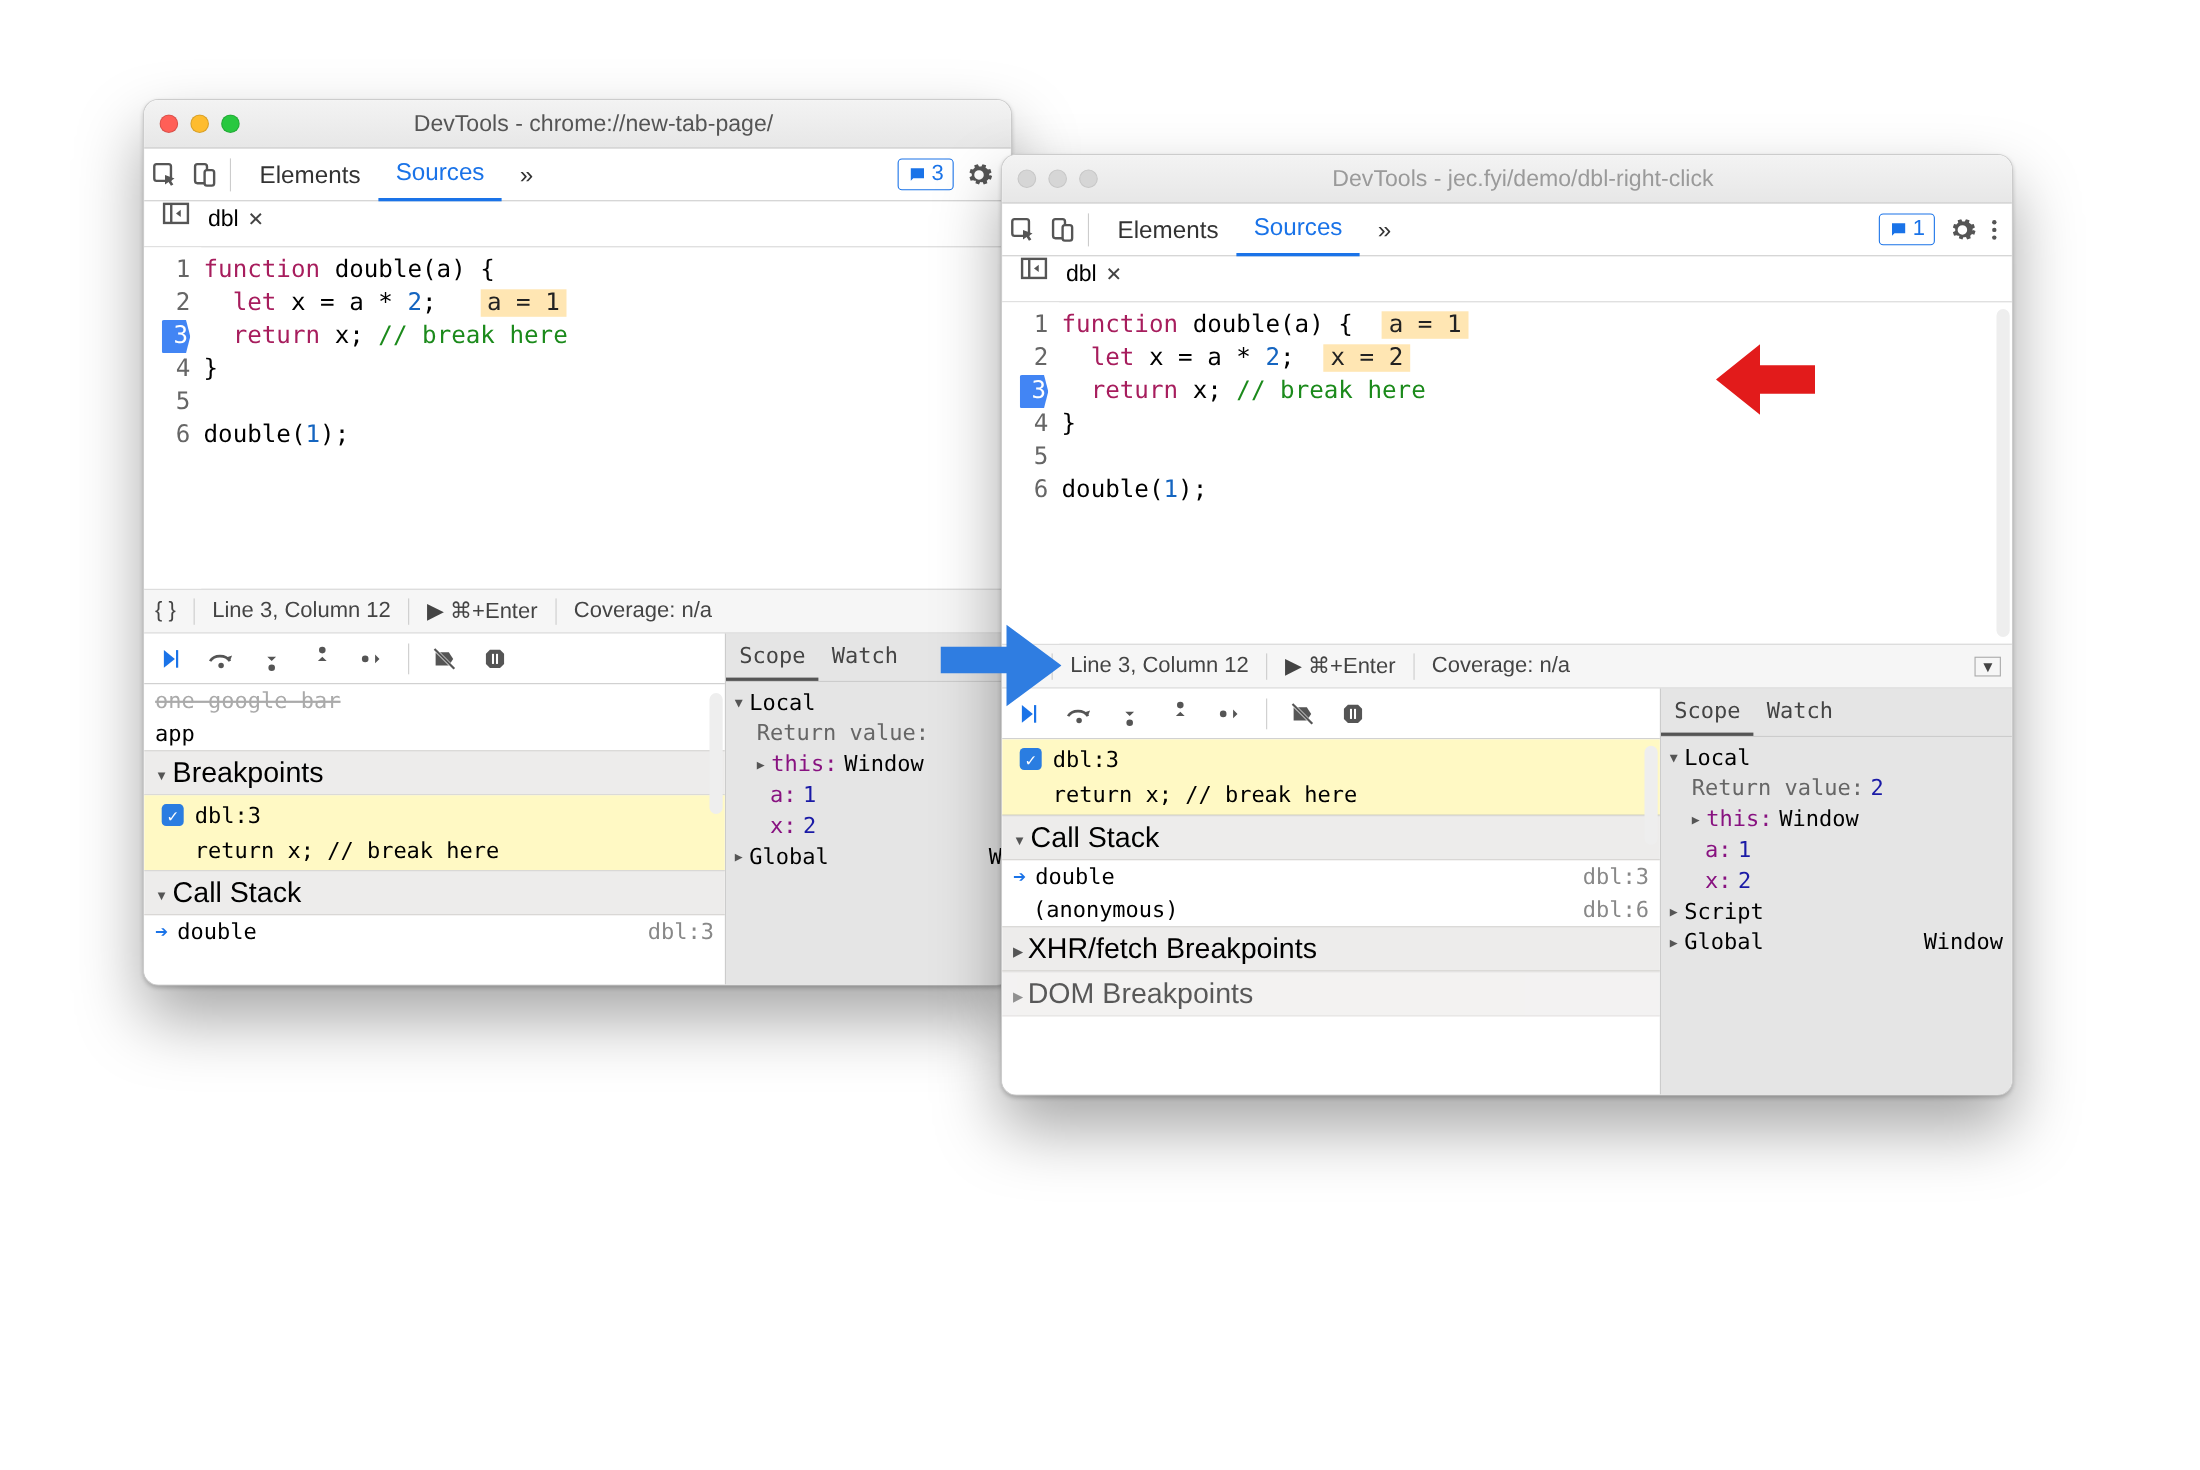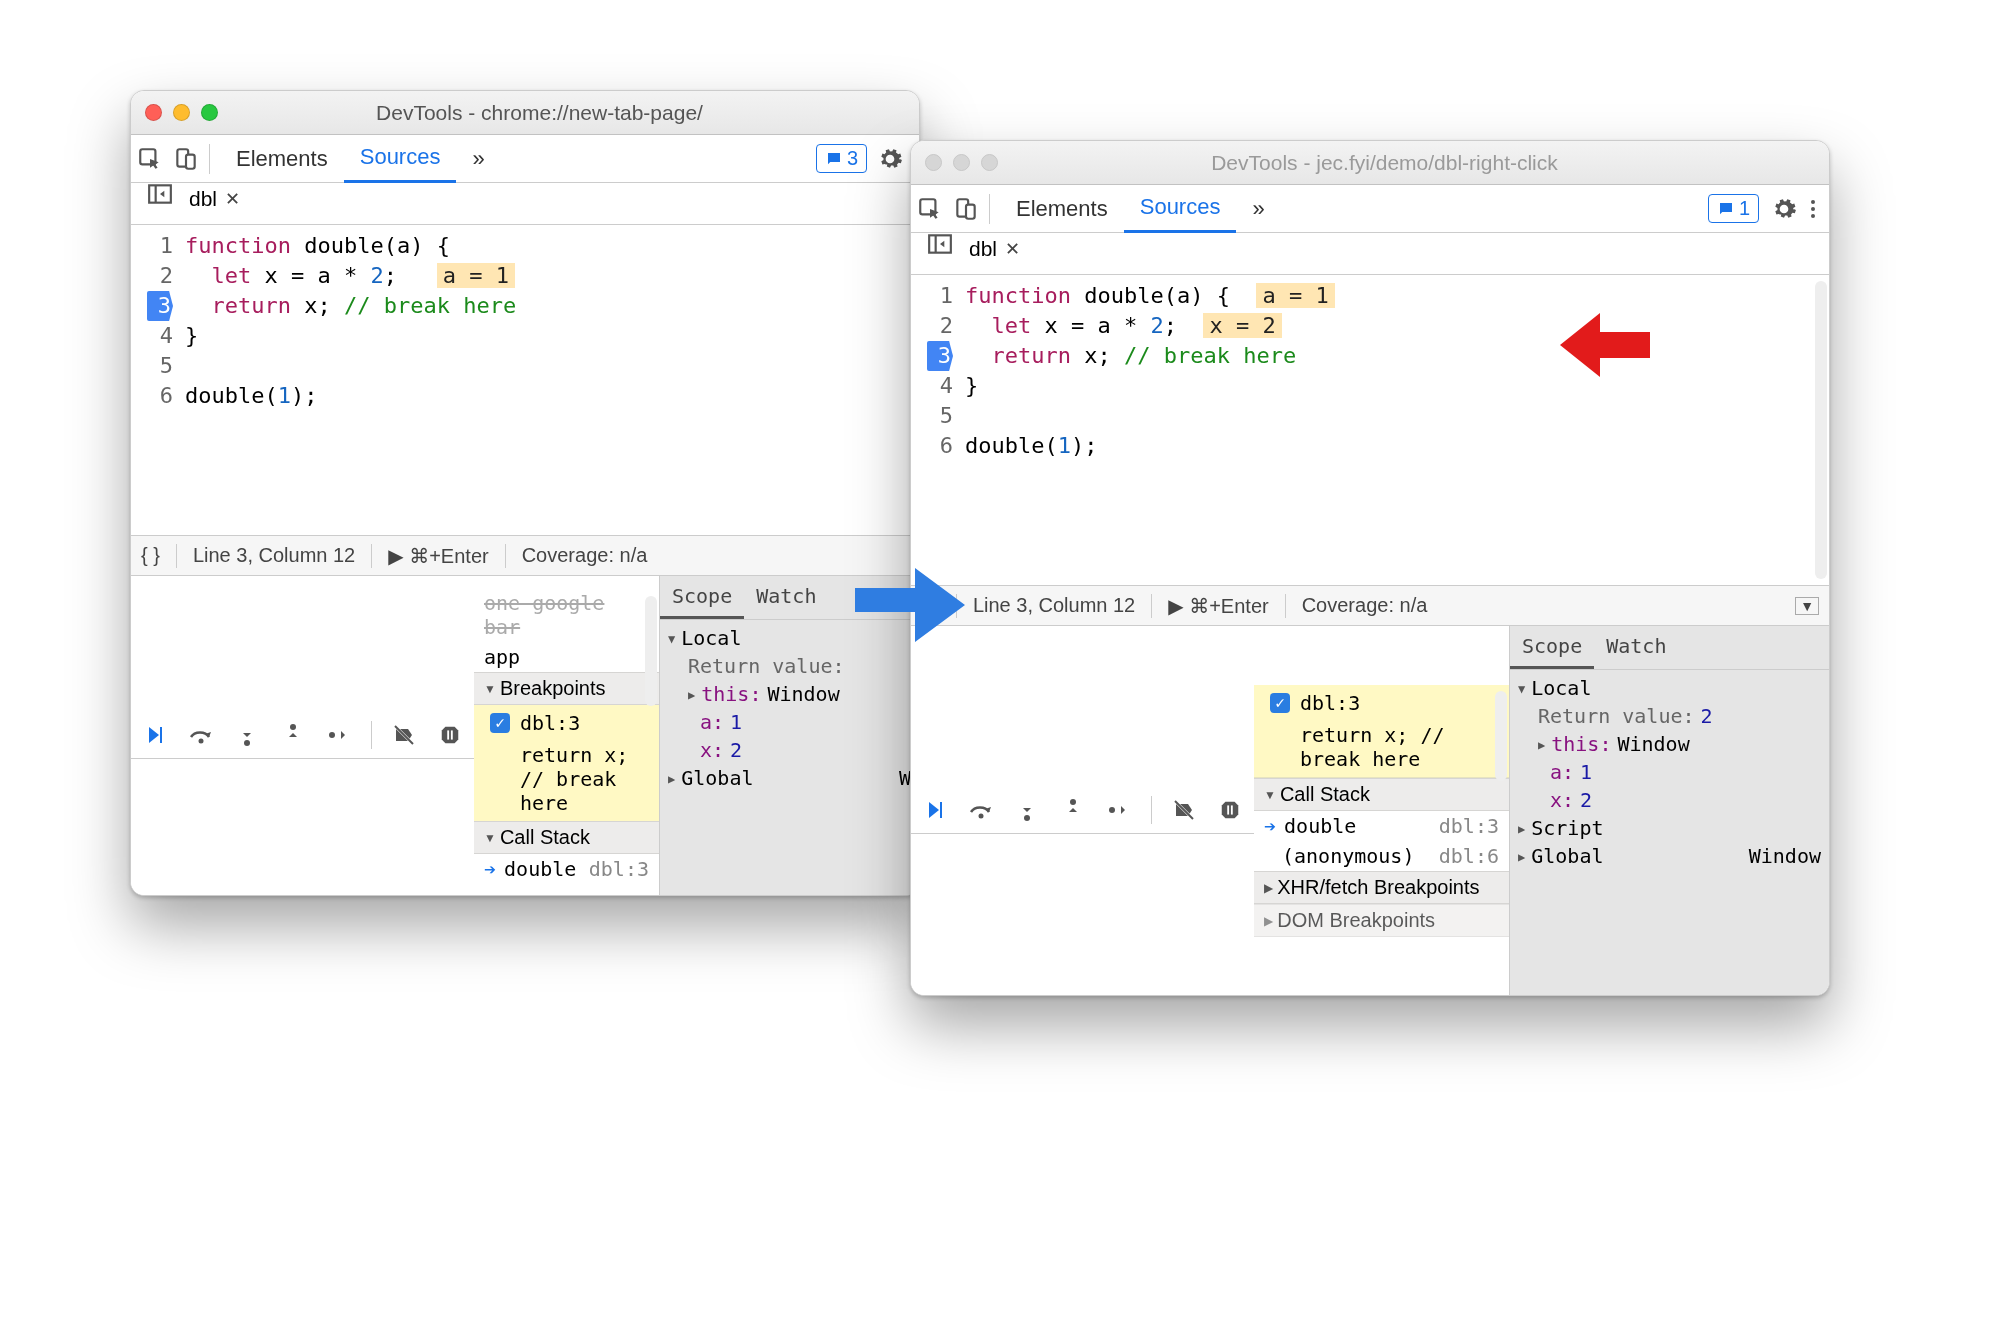--- a/index.html
+++ b/index.html
@@ -75,26 +75,26 @@
     background:#4285f4; color:#fff; display:inline-block; min-width:26px;
     border-radius:2px; padding:0 2px;
     clip-path: polygon(0 0, 85% 0, 100% 50%, 85% 100%, 0 100%);
   }
   .statusbar {
     display:flex; align-items:center; height:40px; border-top:1px solid #ccc;
     font-size:20px; color:#444; padding:0 10px; gap:16px; background:#f6f6f6;
   }
   .statusbar .sep { width:1px; height:24px; background:#ccc;}
   .dbgrow { display:flex; border-top:1px solid #ccc;}
-  .dbgleft { flex:1; display:flex; flex-direction:row; background:#fff;align-items:center; }
+  .dbgleft { flex:1; display:flex; flex-direction:column; background:#fff; }
   .dbgright { width: 260px; border-left:1px solid #ccc; background:#e5e5e5; font-family:Menlo,Consolas,monospace; font-size:20px;}
   .dbg-controls { display:flex; align-items:center; gap:18px; padding:6px 10px; height:46px; border-bottom:1px solid #ccc;}
   .dbg-controls .icon { width:28px; height:28px; color:#555; }
   .panehdr { background:#edeceb; border-top:1px solid #d6d5d3; border-bottom:1px solid #d6d5d3;
-    padding:4px 10px; font-size:20px; display:flex; align-items:center; gap:4px; }
+    padding:4px 10px; font-size:26px; display:flex; align-items:center; gap:4px; }
   .paneitem { padding:3px 10px; font-family:Menlo,Consolas,monospace; font-size:20px;
     display:flex; align-items:center; gap:8px;}
   .paneitem.hlyellow { background:#fff9c4; }
   .paneitem .right { margin-left:auto; color:#888; }
   .tabs-sm { display:flex; border-bottom:1px solid #ccc;}
   .tabs-sm .t { padding:8px 12px; font-size:20px; color:#444;}
   .tabs-sm .t.active{ font-weight:500; border-bottom:3px solid #555;}
   .scope { padding:4px 6px 10px 6px;}
   .scope .row { padding:2px 2px; display:flex; align-items:flex-start; gap:6px;}
   .scope .row .lbl{color:#881280;} .scope .row .val{color:#1a1aa6;}

